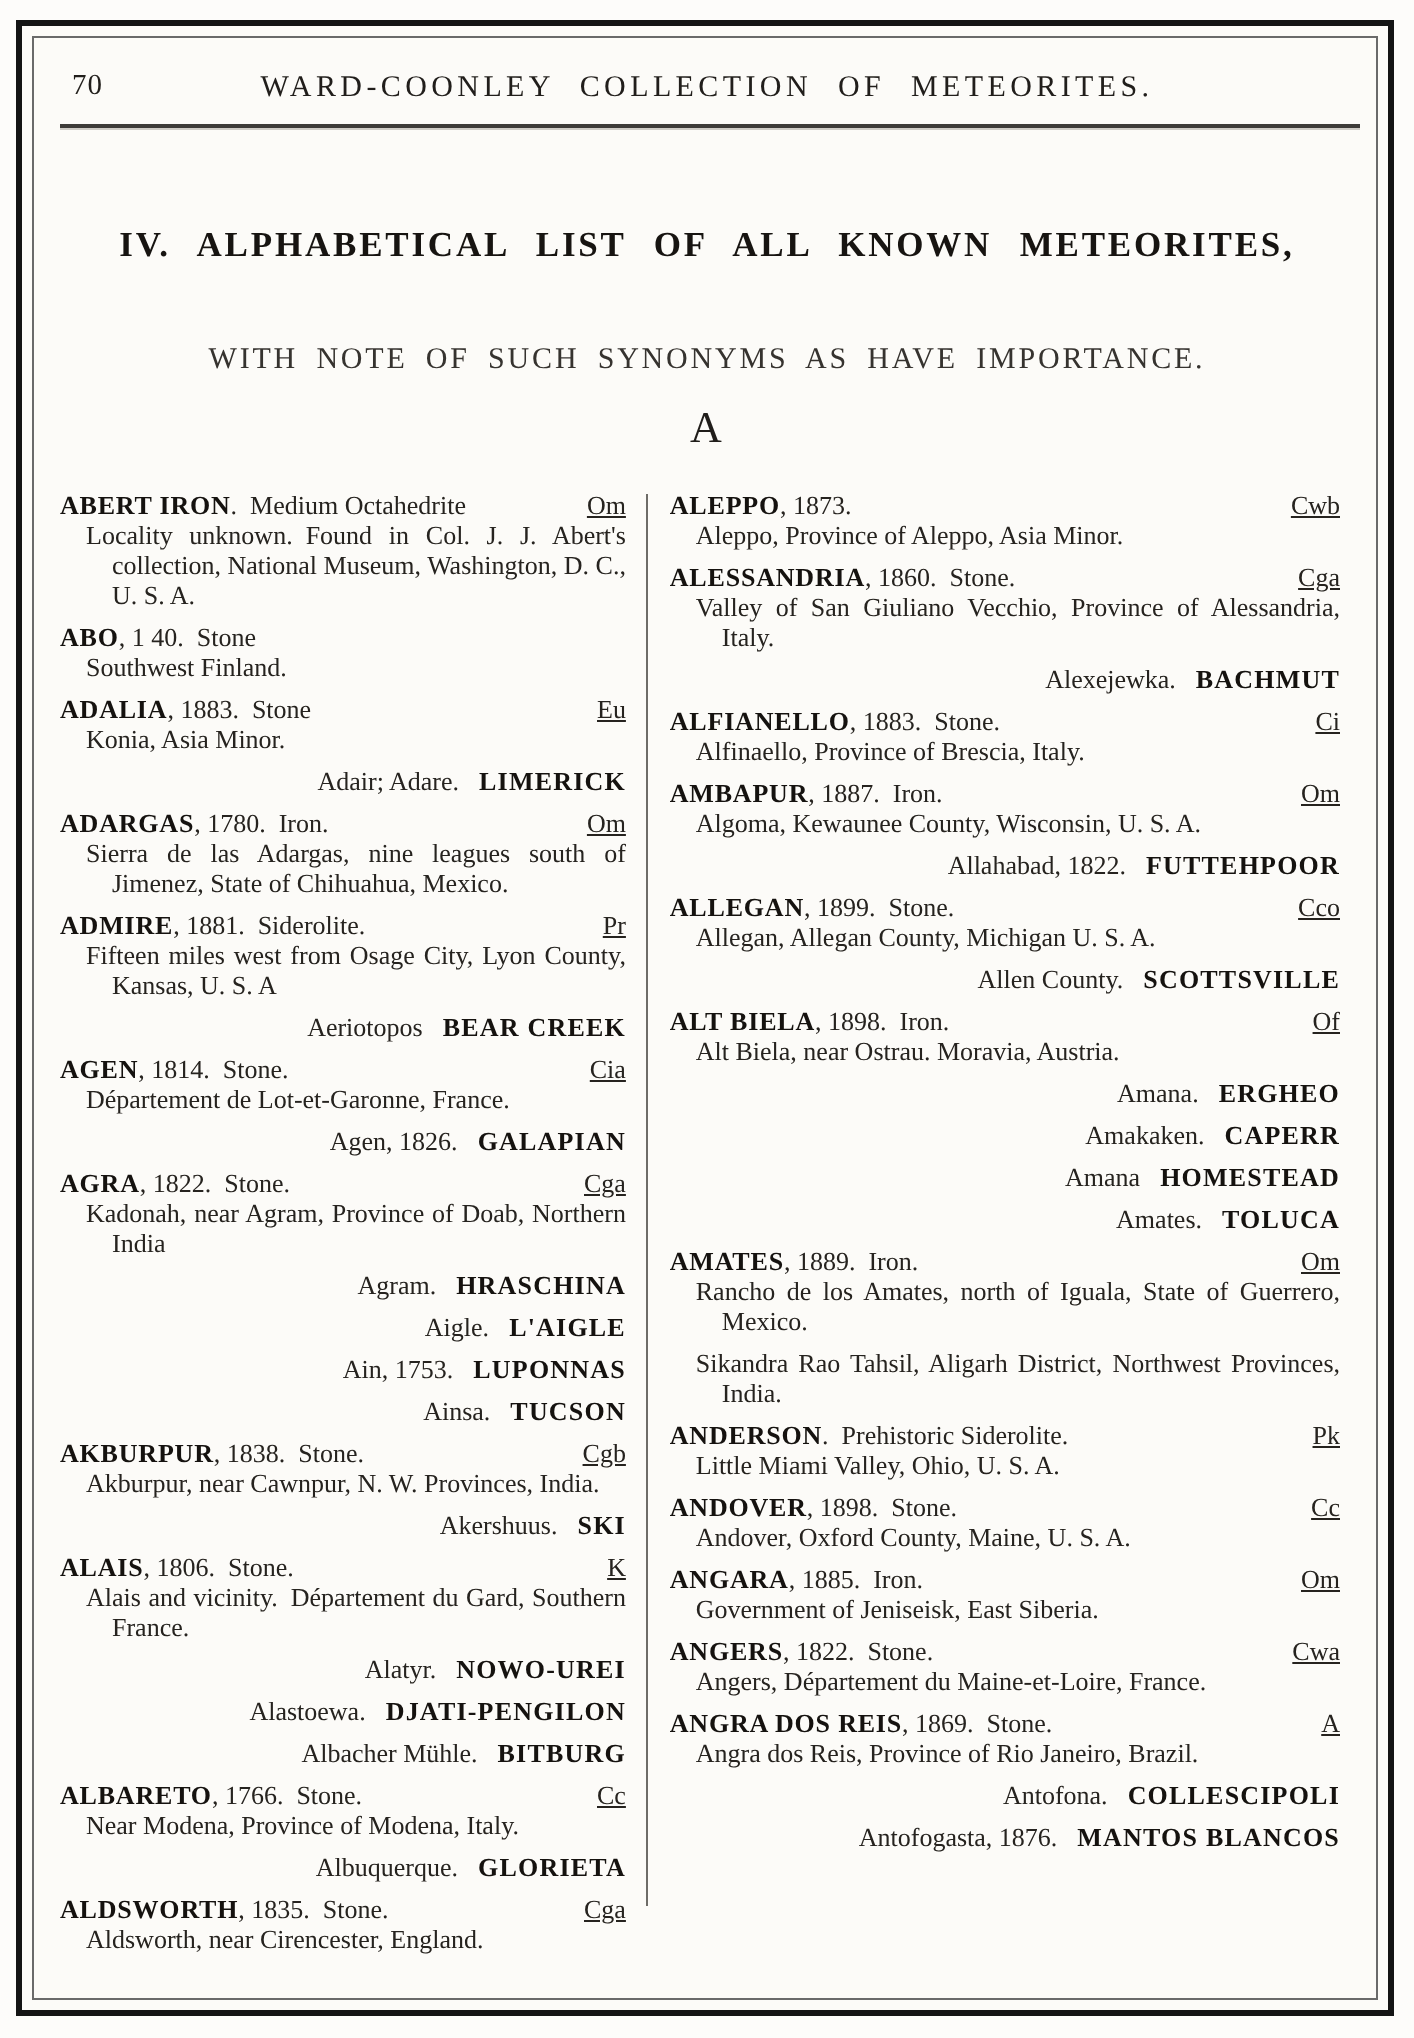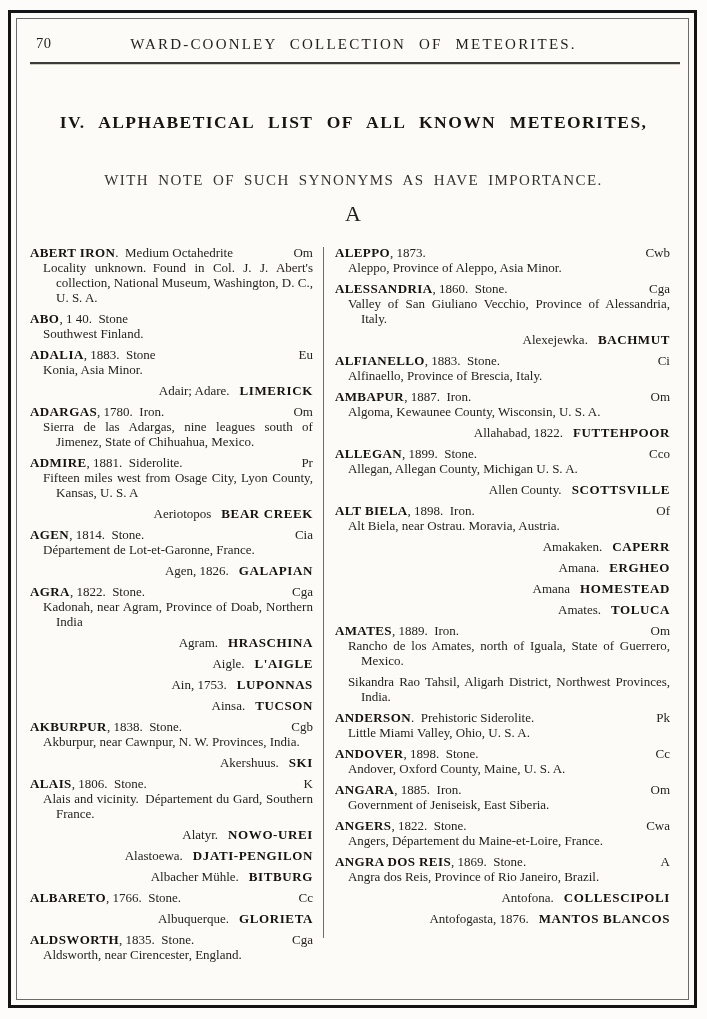--- a/index.html
+++ b/index.html
@@ -29,21 +29,21 @@
   .col{font-size:13px;line-height:15px;}
   .col.left{width:303px;}
   .col.right{flex:1 1 auto;padding-right:5px;}
   .divider{width:1px;background:#6e6c68;margin:2px 11px 30px 10px;}
 
   .entry{margin-bottom:6px;}
   .line1{display:flex;align-items:baseline;gap:16px;}
   .l1main{flex:1 1 auto;min-width:0;}
   .ename{font-weight:bold;letter-spacing:.4px;color:#15120f;}
   .einfo{color:#26231f;}
-  .eclass{margin-left:0;white-space:nowrap;color:#26231f;}
+  .eclass{margin-left:0;white-space:nowrap;color:#26231f;text-decoration:underline;}
   .edesc{padding-left:26px;text-indent:-13px;text-align:justify;color:#26231f;}
   .entry.syn{display:flex;align-items:baseline;justify-content:flex-end;}
   .slabel{color:#26231f;}
   .sref{font-weight:bold;letter-spacing:.6px;margin-left:10px;white-space:nowrap;text-align:right;color:#15120f;}
 </style>
 </head>
 <body>
 
 <div class="page">
   <div class="outer-border">
@@ -166,20 +166,21 @@
           </div>
           <div class="entry syn">
             <span class="slabel">Albacher Mühle.</span>
             <span class="sref">BITBURG</span>
           </div>
           <div class="entry main">
             <div class="line1">
               <span class="l1main"><span class="ename">ALBARETO</span><span class="einfo">, 1766. Stone.</span></span>
               <span class="eclass">Cc</span>
             </div>
+            <div class="edesc">Near Modena, Province of Modena, Italy.</div>
           </div>
           <div class="entry syn">
             <span class="slabel">Albuquerque.</span>
             <span class="sref">GLORIETA</span>
           </div>
           <div class="entry main">
             <div class="line1">
               <span class="l1main"><span class="ename">ALDSWORTH</span><span class="einfo">, 1835. Stone.</span></span>
               <span class="eclass">Cga</span>
             </div>
@@ -236,26 +237,26 @@
             <span class="sref">SCOTTSVILLE</span>
           </div>
           <div class="entry main">
             <div class="line1">
               <span class="l1main"><span class="ename">ALT BIELA</span><span class="einfo">, 1898. Iron.</span></span>
               <span class="eclass">Of</span>
             </div>
             <div class="edesc">Alt Biela, near Ostrau. Moravia, Austria.</div>
           </div>
           <div class="entry syn">
+            <span class="slabel">Amana.</span>
+            <span class="sref">ERGHEO</span>
+          </div>
+          <div class="entry syn">
             <span class="slabel">Amakaken.</span>
             <span class="sref">CAPERR</span>
-          </div>
-          <div class="entry syn">
-            <span class="slabel">Amana.</span>
-            <span class="sref">ERGHEO</span>
           </div>
           <div class="entry syn">
             <span class="slabel">Amana</span>
             <span class="sref">HOMESTEAD</span>
           </div>
           <div class="entry syn">
             <span class="slabel">Amates.</span>
             <span class="sref">TOLUCA</span>
           </div>
           <div class="entry main">

